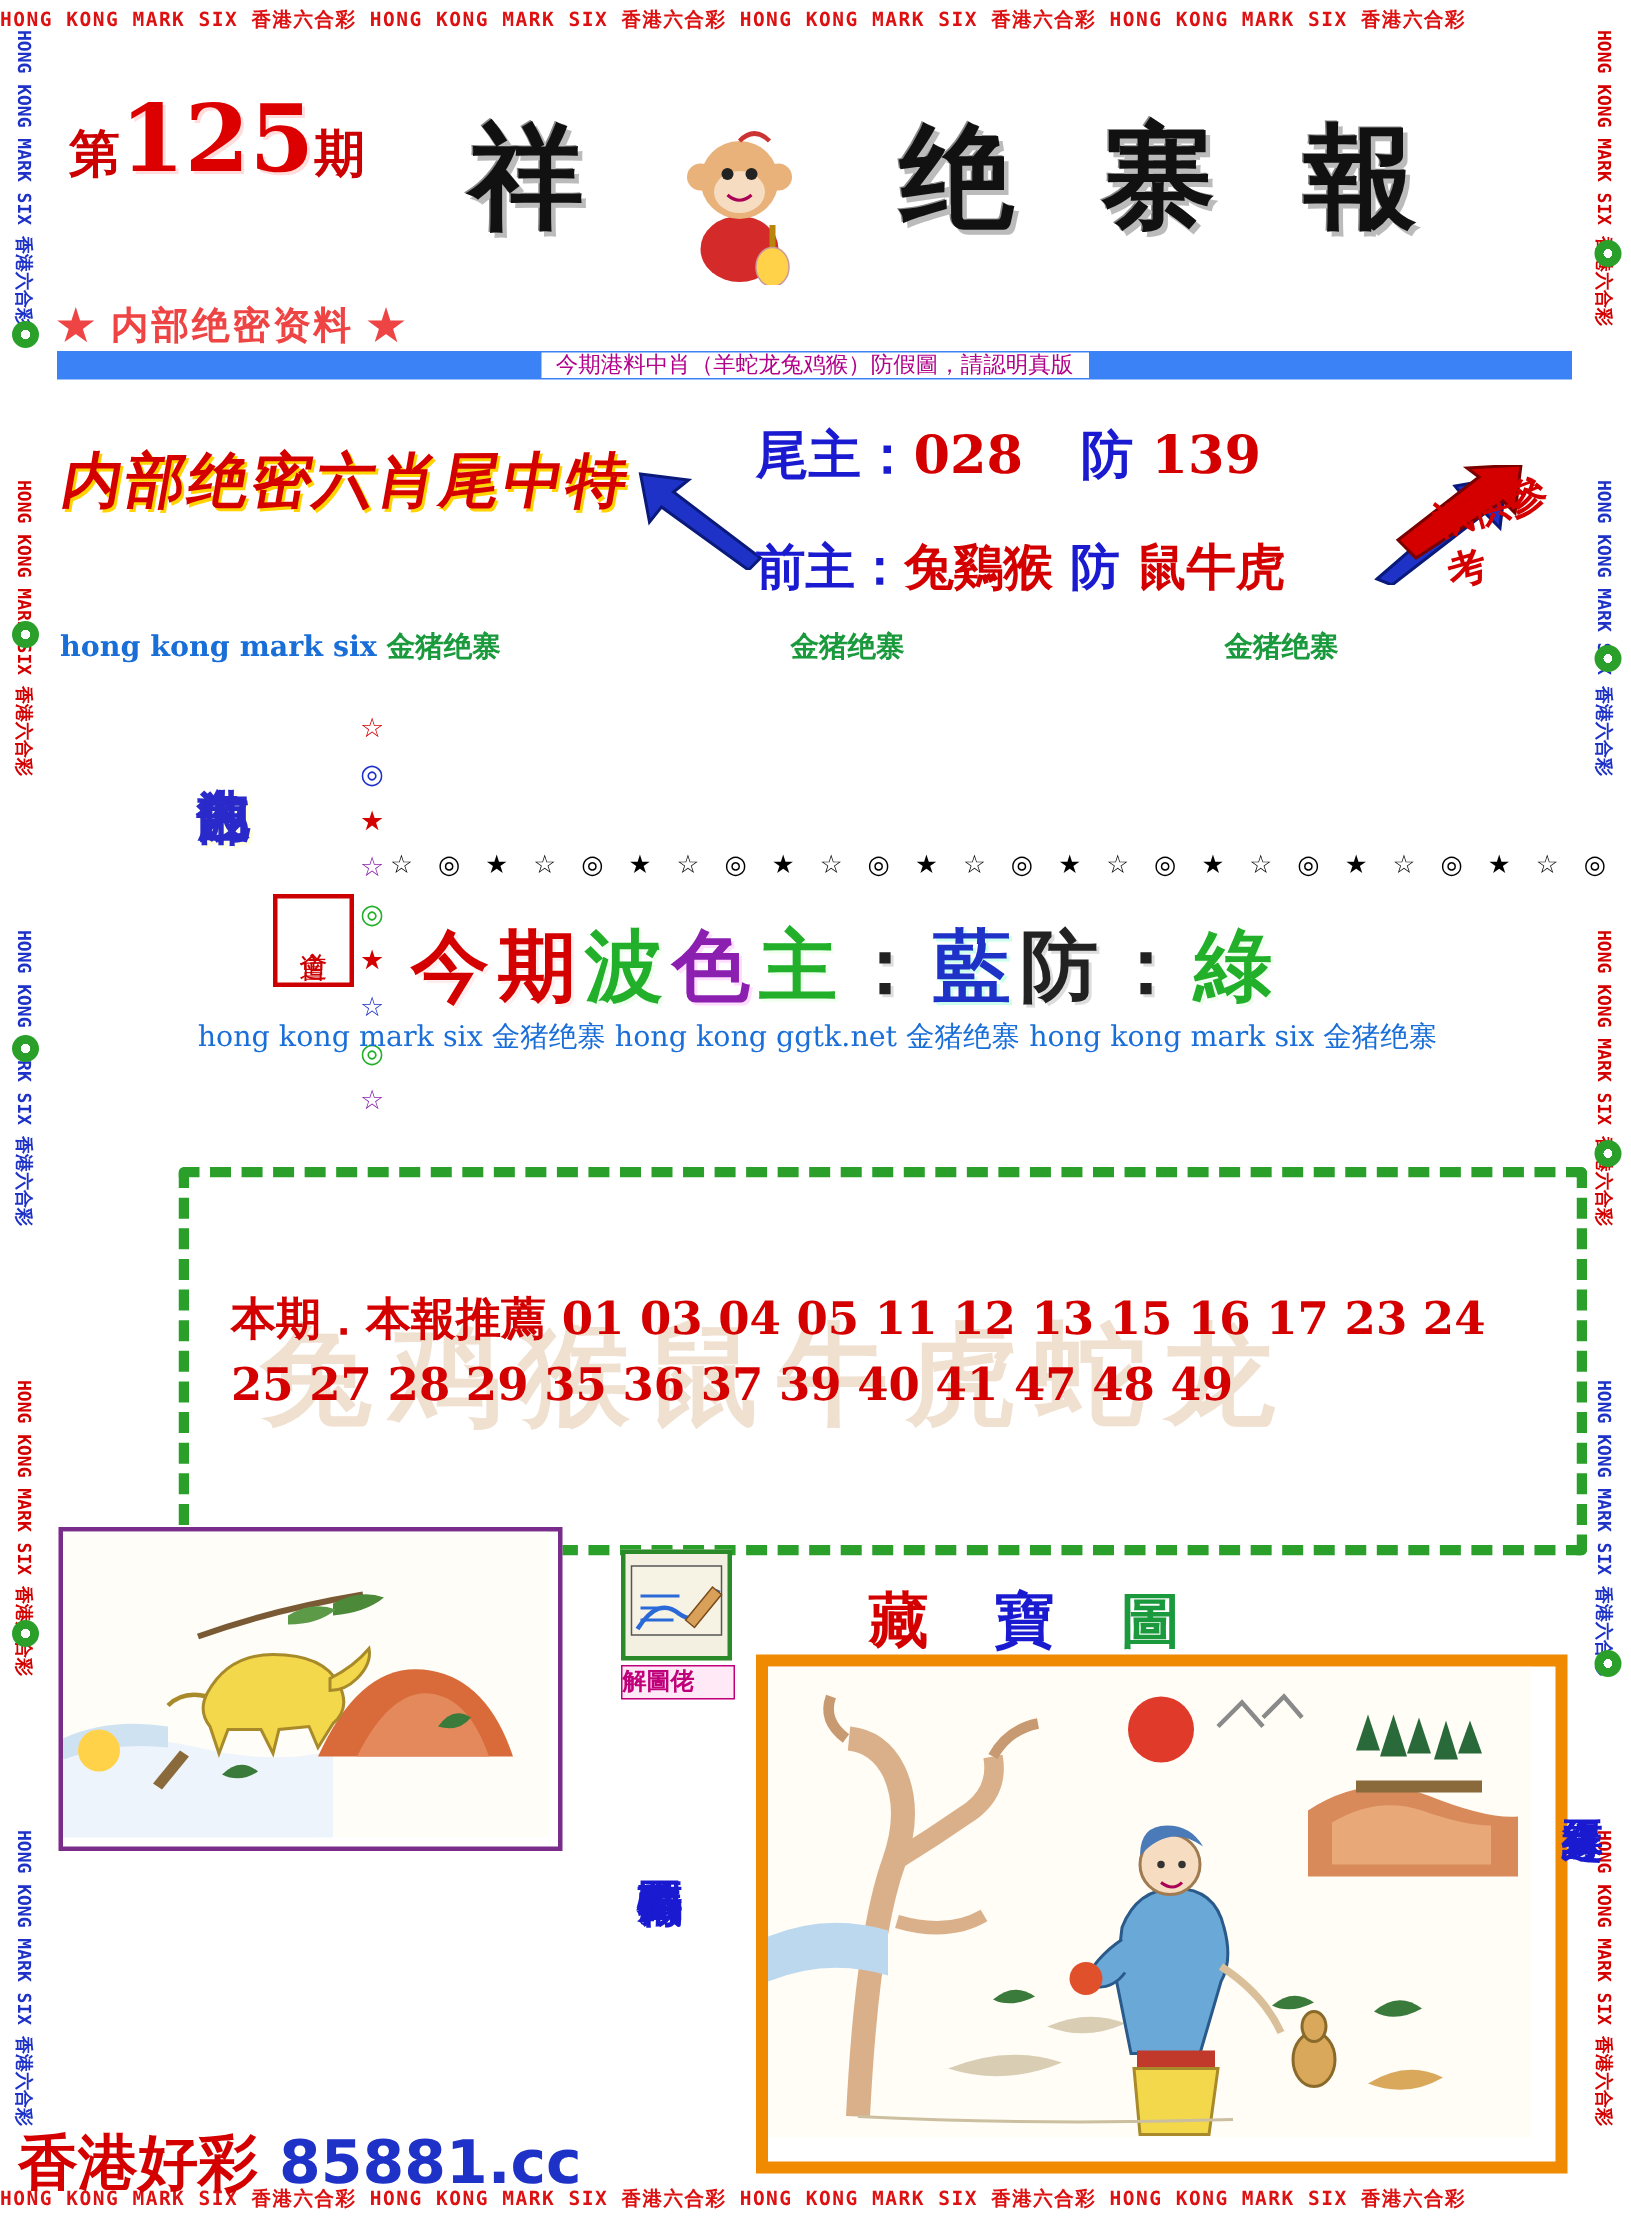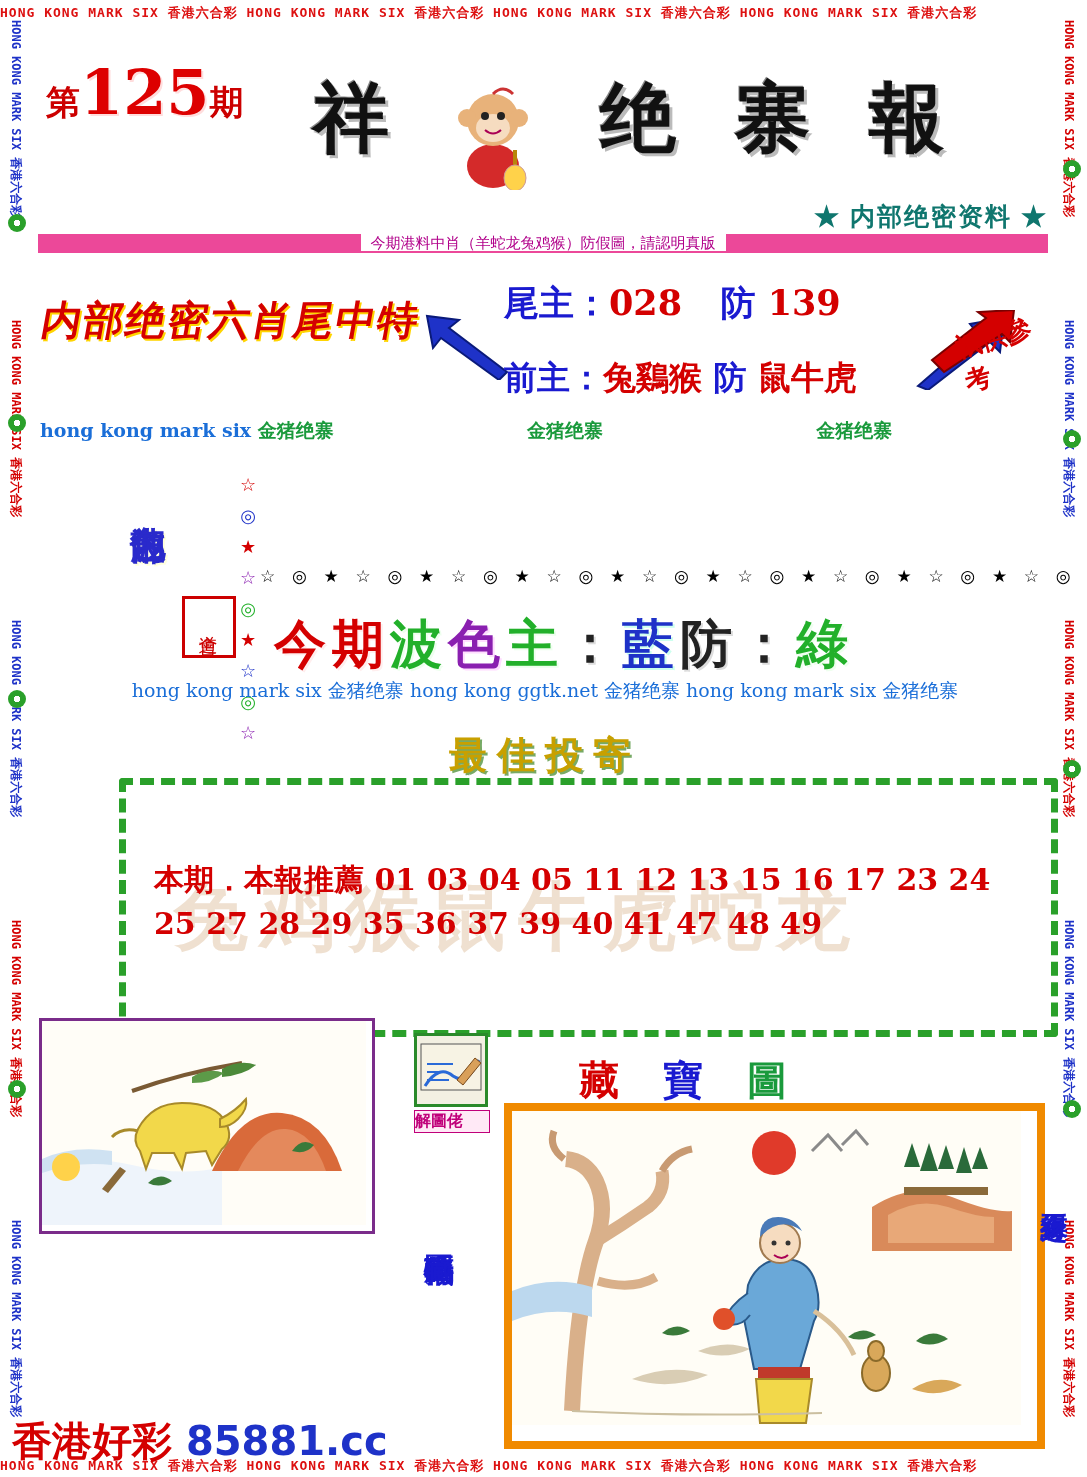--- a/index.html
+++ b/index.html
@@ -32,23 +32,23 @@
   .content{position:absolute;left:34px;top:18px;width:1019px;height:1441px;}
 
   
   .head-box{position:absolute;left:4px;top:4px;width:1010px;height:220px;border-bottom:0;}
   .issue{position:absolute;left:8px;top:34px;font-size:34px;color:#c00;font-weight:bold;font-family:"DejaVu Serif",serif;}
   .issue .num{font-size:62px;color:#d00;text-shadow:2px 2px 0 #fdd;}
   .title-main{position:absolute;left:275px;top:46px;font-size:76px;font-weight:bold;
     font-family:"DejaVu Serif",serif;letter-spacing:16px;
     color:#111;text-shadow:3px 3px 0 #bbb,-1px -1px 0 #888;}
   .monkey{position:absolute;left:405px;top:58px;width:100px;height:110px;}
-  .sub-star{position:absolute;left:0;top:178px;width:1010px;text-align:right;font-size:25px;font-weight:bold;color:#0f766e;letter-spacing:2px;}
+  .sub-star{position:absolute;left:0;top:178px;width:1010px;text-align:left;font-size:25px;font-weight:bold;color:#ef4444;letter-spacing:2px;}
   .dash-line{position:absolute;left:18px;top:222px;width:975px;border-top:3px dashed #1a3fcf;}
-  .dash-note{position:absolute;left:0;top:212px;width:1010px;text-align:center;font-size:15px;color:#b1008a;background:#ec4899;}
+  .dash-note{position:absolute;left:0;top:212px;width:1010px;text-align:center;font-size:15px;color:#b1008a;background:#3b82f6;}
   .dash-note span{background:#fff;padding:0 10px;}
 
   
   .r2-left{position:absolute;left:8px;top:275px;font-size:40px;font-weight:bold;font-family:"DejaVu Serif",serif;
     color:#d40000;text-shadow:2px 2px 0 #ffd400;transform:skewX(-10deg);letter-spacing:2px;}
   .r2-mid1{position:absolute;left:470px;top:262px;font-size:35px;font-weight:bold;color:#1a1ad0;font-family:"DejaVu Serif",serif;}
   .r2-mid1 .red{color:#d40000;}
   .r2-mid2{position:absolute;left:470px;top:338px;font-size:33px;font-weight:bold;color:#1a1ad0;font-family:"DejaVu Serif",serif;}
   .r2-mid2 .red{color:#d40000;}
   .r2-right{position:absolute;left:925px;top:300px;font-size:26px;font-weight:bold;color:#d40000;transform:rotate(-16deg);font-family:"DejaVu Serif",serif;}
@@ -226,21 +226,20 @@
 
 
     <div class="divider-icons">☆ ◎ ★ ☆ ◎ ★ ☆ ◎ ★ ☆ ◎ ★ ☆ ◎ ★ ☆ ◎ ★ ☆ ◎ ★ ☆ ◎ ★ ☆ ◎ ★ ☆</div>
 
     <div class="wave-row2">
       <span class="w-red">今</span><span class="w-red">期</span><span class="w-green">波</span><span class="w-purple">色</span><span class="w-green">主</span><span class="w-dark">：</span><span class="w-blue">藍</span><span class="w-dark">防</span><span class="w-dark">：</span><span class="w-green">綠</span>
     </div>
 
     <div class="ad-line2">hong kong mark six 金猪绝寨 hong kong ggtk.net 金猪绝寨 hong kong mark six 金猪绝寨</div>
 
-    <div class="best-title">最佳投寄</div>
     <div class="rec-box"></div>
     <div class="ghost">兔鸡猴鼠牛虎蛇龙</div>
     <div class="rec-line1">
       <span>本期．本報推薦</span>
       <span>01 03 04 05 11 12 13 15 16 17 23 24 25 27 28 29 35 36 37 39 40 41 47 48 49</span>
     </div>
 
     <div class="pic1">
       <svg width="324" height="204" viewBox="0 0 324 204">
         <rect width="324" height="204" fill="#fffdf7"></rect>

